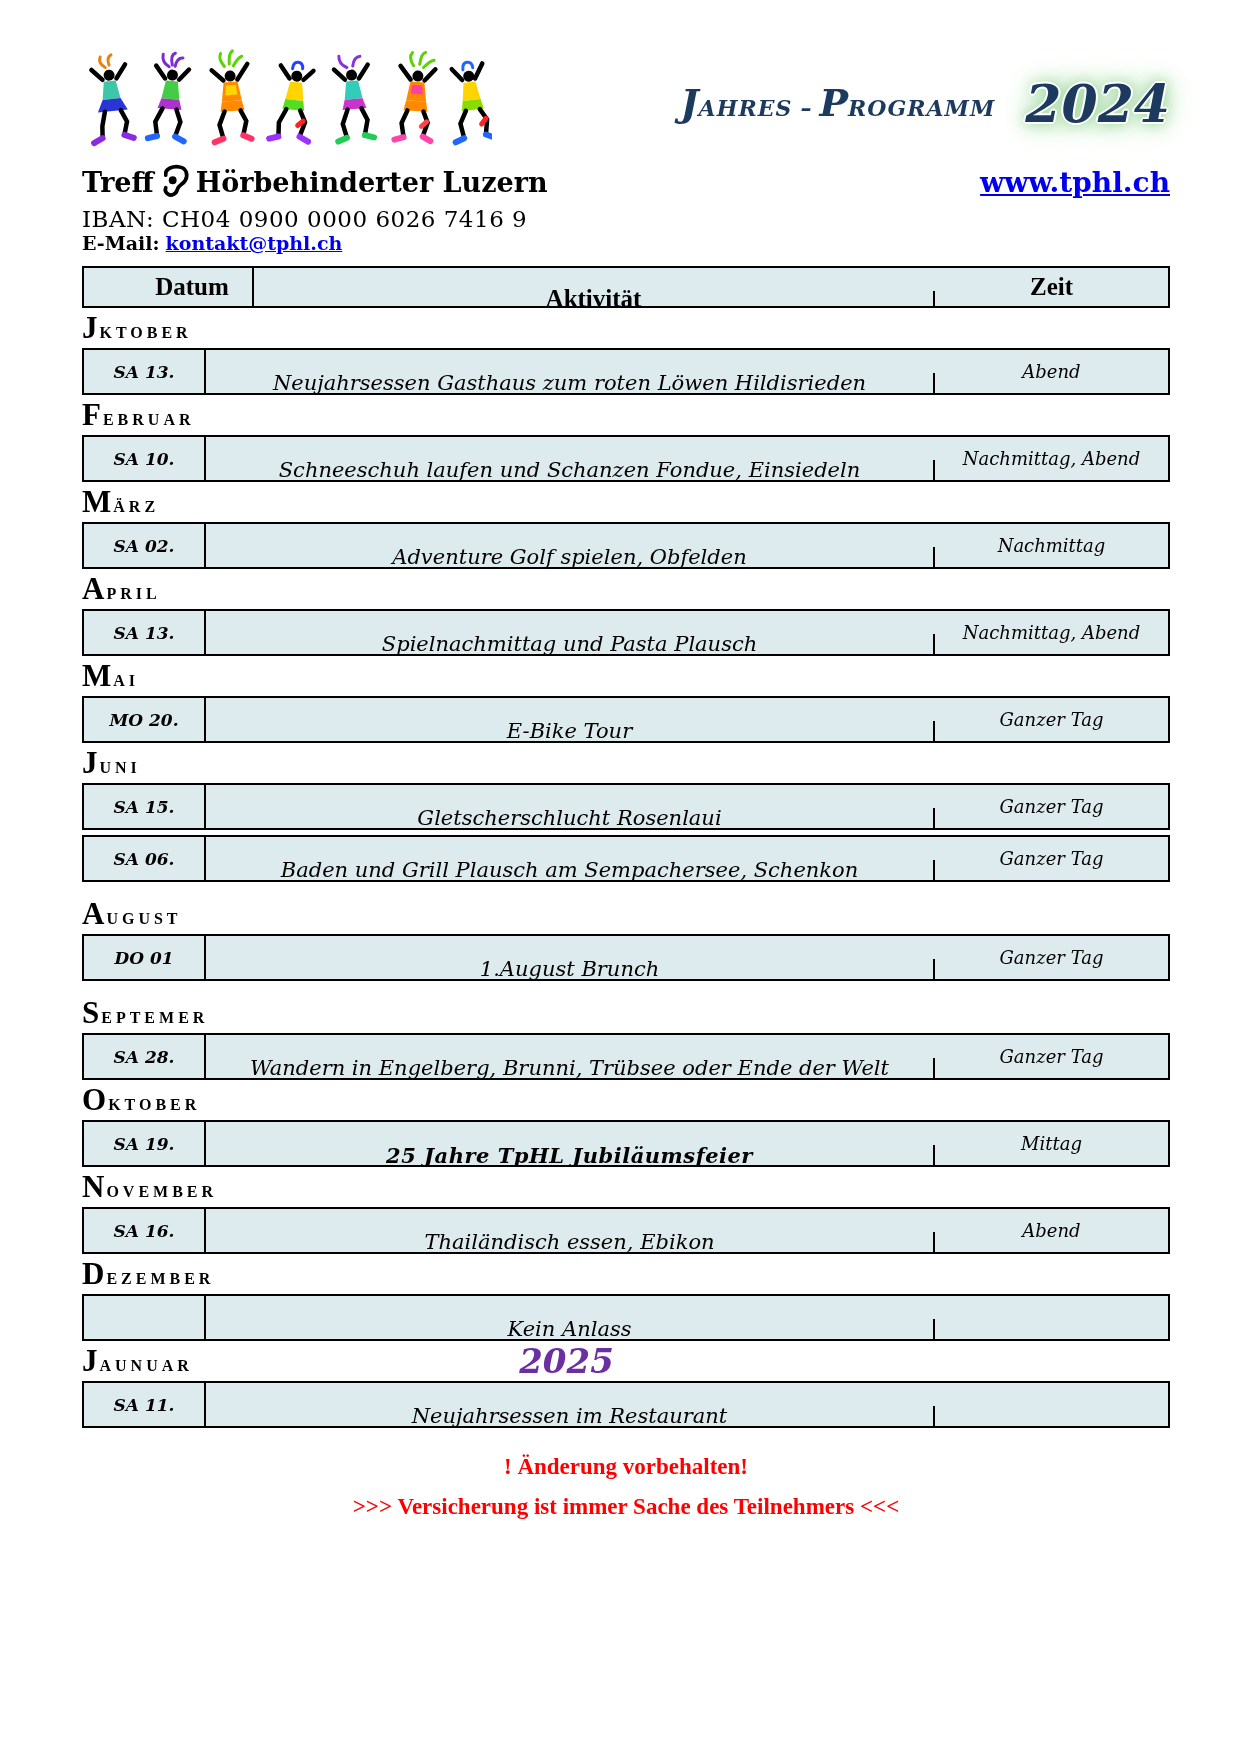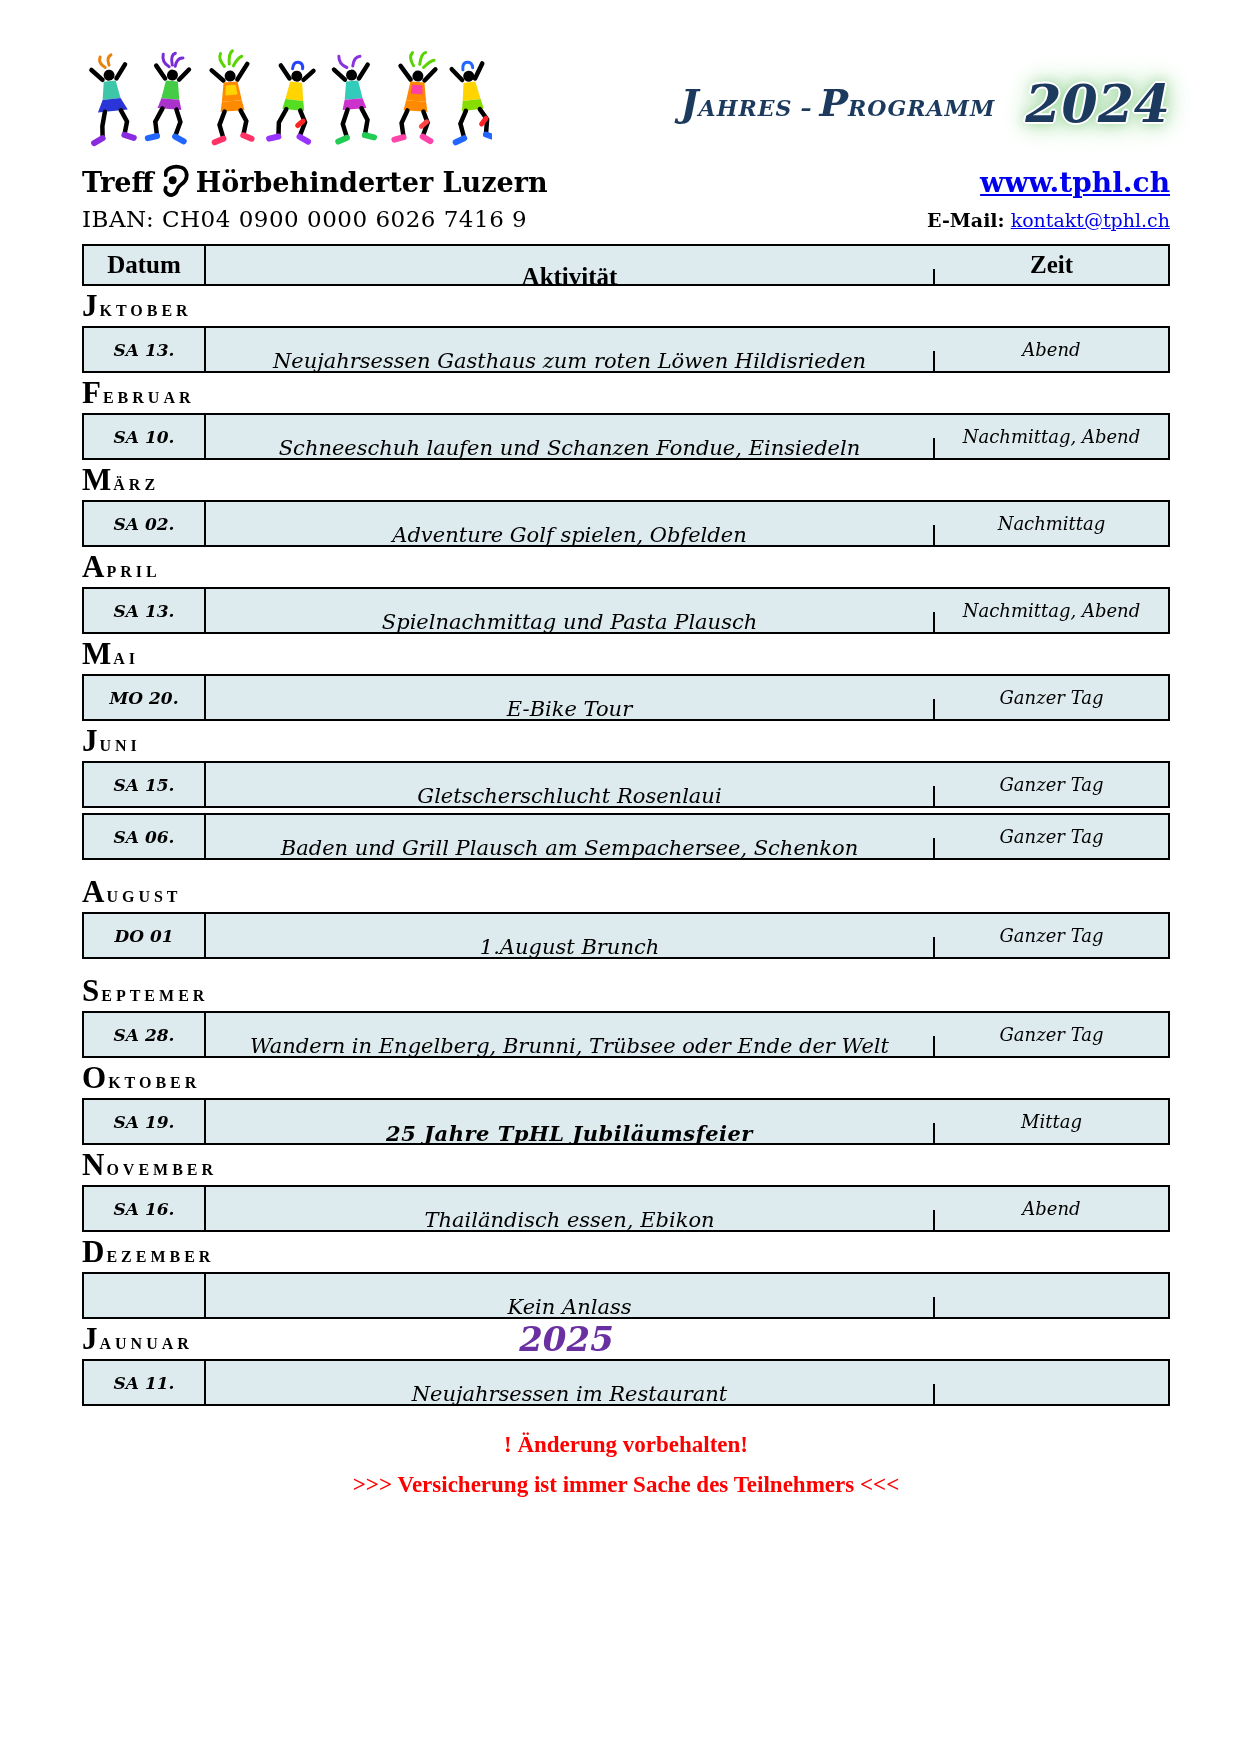--- a/index.html
+++ b/index.html
@@ -33,34 +33,34 @@
     color:var(--navy);
     text-shadow:
       -2px 0 0 #fff, 2px 0 0 #fff, 0 -2px 0 #fff, 0 2px 0 #fff,
       -1px -1px 0 #fff, 1px -1px 0 #fff, -1px 1px 0 #fff, 1px 1px 0 #fff,
       0 0 12px var(--glow_green), 0 0 20px var(--glow_green), 0 0 32px var(--glow_green);
     vertical-align:-6px;
   }
   .header-org{display:flex;justify-content:space-between;align-items:center;margin-top:6px;}
   .org{display:flex;align-items:center;gap:6px;font-weight:bold;font-size:27px;}
   .website{font-weight:bold;font-size:28px;color:var(--link_blue);text-decoration:underline;cursor:pointer;}
-  .header-contact{display:flex;justify-content:space-between;align-items:baseline;margin-top:6px;}
+  .header-contact{display:flex;justify-content:space-between;align-items:baseline;margin-top:6px;flex-direction:column;}
   .iban{font-size:23px;letter-spacing:0.5px;}
   .email-line{font-size:19px;}
   .email-label{font-weight:bold;}
-  .email-value{color:var(--link_blue);text-decoration:underline;cursor:pointer;}
+  .email-value{color:var(--link_blue);text-decoration:underline;cursor:pointer;font-weight:bold;}
 
   
   .row{display:flex;border:2px solid var(--border_black);background:var(--cell_bg);}
   .cell{display:flex;align-items:center;justify-content:center;text-align:center;}
   .c1{width:122px;border-right:2px solid var(--border_black);}
   .c2{flex:1;border-right:2px solid var(--border_black);padding:0 10px;margin-top:23px;}
   .c3{width:233px;}
   .thead{margin-top:12px;}
-  .thead .row{height:42px;}
+  .thead .row{height:42px;padding-left:48px;}
   .thead .cell{font-family:"Liberation Serif",serif;font-weight:bold;font-size:25px;}
   .trow{height:47px;}
   .trow .c1{font-style:italic;font-weight:bold;font-size:17px;}
   .trow .c2{font-style:italic;font-size:21px;}
   .trow .c2.is-bold{font-weight:bold;letter-spacing:0.5px;}
   .trow .c3{font-style:italic;font-size:18px;}
 
   .section{margin-top:5px;}
   .section.gap-before{margin-top:17px;}
   .month-row{position:relative;height:28px;margin-bottom:7px;}

